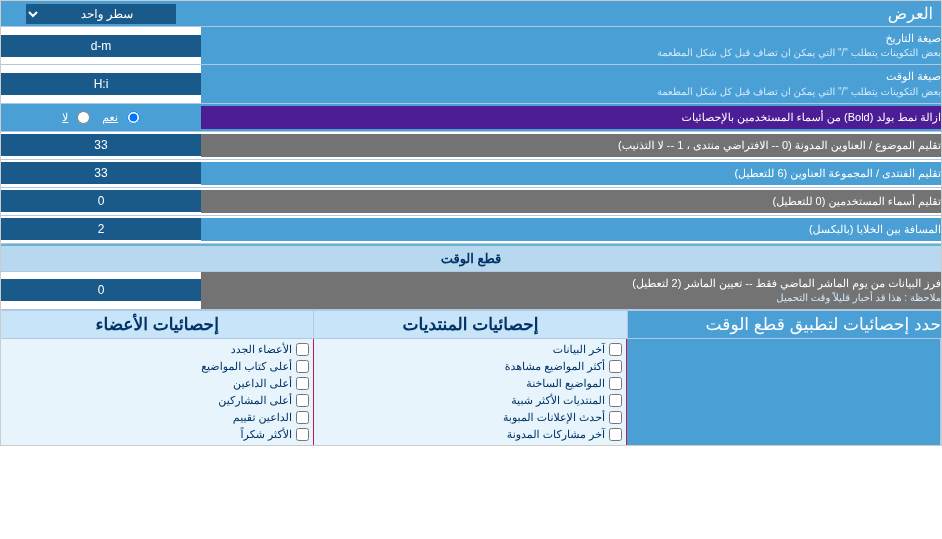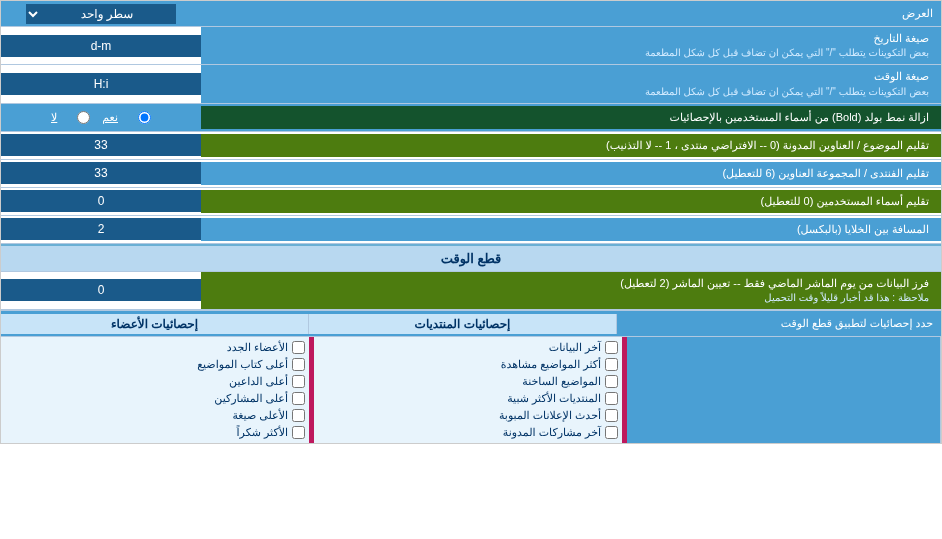--- a/index.html
+++ b/index.html
@@ -21,21 +21,21 @@
       display: flex;
       flex-direction: row;
       border-bottom: 1px solid #b0c8e0;
       align-items: center;
       min-height: 28px;
     }
 
     .row-label {
       background: #4a9fd4;
       color: #fff;
-      padding: 4px 12px;
+      padding: 4px 0;
       flex: 1;
       text-align: right;
       font-size: 11px;
       line-height: 1.4;
     }
 
     .row-label small {
       font-size: 10px;
       color: #d0eaff;
       display: block;
@@ -72,21 +72,21 @@
       align-items: center;
       min-height: 26px;
       background: #4a9fd4;
     }
     .top-row .top-label {
       background: #4a9fd4;
       color: #fff;
       flex: 1;
       padding: 3px 8px;
       text-align: right;
-      font-size: 11px;
+      font-size: 16px;
     }
     .top-row .top-select-wrap {
       width: 200px;
       min-width: 200px;
       background: #4a9fd4;
       display: flex;
       align-items: center;
       justify-content: center;
       padding: 2px 4px;
     }
@@ -105,38 +105,38 @@
     
     .radio-row {
       display: flex;
       flex-direction: row;
       border-bottom: 1px solid #b0c8e0;
       align-items: center;
       min-height: 28px;
       background: #4a9fd4;
     }
     .radio-row .row-label {
-      background: #14532d;
+      background: #4c1d95;
     }
     .radio-row .row-radio {
       background: #4a9fd4;
       width: 200px;
       min-width: 200px;
       display: flex;
       align-items: center;
       justify-content: center;
       gap: 12px;
       padding: 4px;
     }
     .radio-row .row-radio label {
       color: #fff;
       font-size: 11px;
       display: flex;
       align-items: center;
-      gap: 20px;
+      gap: 9px;
       cursor: pointer;
       text-decoration: underline;
     }
 
     
     .section-header-blue {
       background: #b8d8f0;
       color: #003366;
       text-align: center;
       font-weight: bold;
@@ -155,36 +155,36 @@
     .checkboxes-header-row {
       display: flex;
       flex-direction: row;
       border-bottom: 1px solid #b0c8e0;
       background: #4a9fd4;
       align-items: center;
       min-height: 26px;
     }
     .checkboxes-header-row .chk-header-label {
       color: #fff;
-      font-size: 11px;
-      padding: 3px 8px;
+      font-size: 17px;
+      padding: 3px 0;
       flex: 1;
       text-align: right;
     }
     .checkboxes-header-row .chk-cols {
       display: flex;
       flex-direction: row;
       flex: 2;
     }
     .chk-col-header {
       flex: 1;
       text-align: center;
       color: #003366;
       font-weight: bold;
-      font-size: 12px;
+      font-size: 17px;
       background: #c8e4f8;
       padding: 3px 4px;
       border-right: 1px solid #b0c8e0;
     }
 
     .checkboxes-rows {
       display: flex;
       flex-direction: row;
     }
     .chk-empty-left {
@@ -193,37 +193,37 @@
       border-right: 1px solid #b0c8e0;
     }
     .chk-cols-data {
       display: flex;
       flex-direction: row;
       flex: 2;
     }
     .chk-col-data {
       flex: 1;
       padding: 2px 4px;
-      border-right: 5px solid #be185d;
+      border-right: 1px solid #be185d;
     }
     .chk-item {
       display: flex;
       align-items: center;
       gap: 4px;
       padding: 2px 0;
       font-size: 11px;
       color: #003366;
       direction: rtl;
     }
     .chk-item input[type="checkbox"] {
       cursor: pointer;
     }
 
     .alt-row .row-label {
-      background: #4d7c0f;
+      background: #737373;
     }
     .alt-row .row-input {
       background: #1a5a8a;
     }
   </style>
 </head>
 <body>
 
 <div class="main-container">
 
@@ -359,21 +359,21 @@
             <div class="chk-item">
               <input type="checkbox" style="">
               <span>أعلى الداعين</span>
             </div>
             <div class="chk-item">
               <input type="checkbox" style="">
               <span>أعلى المشاركين</span>
             </div>
             <div class="chk-item">
               <input type="checkbox" style="">
-              <span>الأعلى صيغة</span>
+              <span>الداعين تقييم</span>
             </div>
             <div class="chk-item">
               <input type="checkbox" style="">
               <span>الأكثر شكراً</span>
             </div>
           </div>
       </div>
     </div>
   </div>
 

